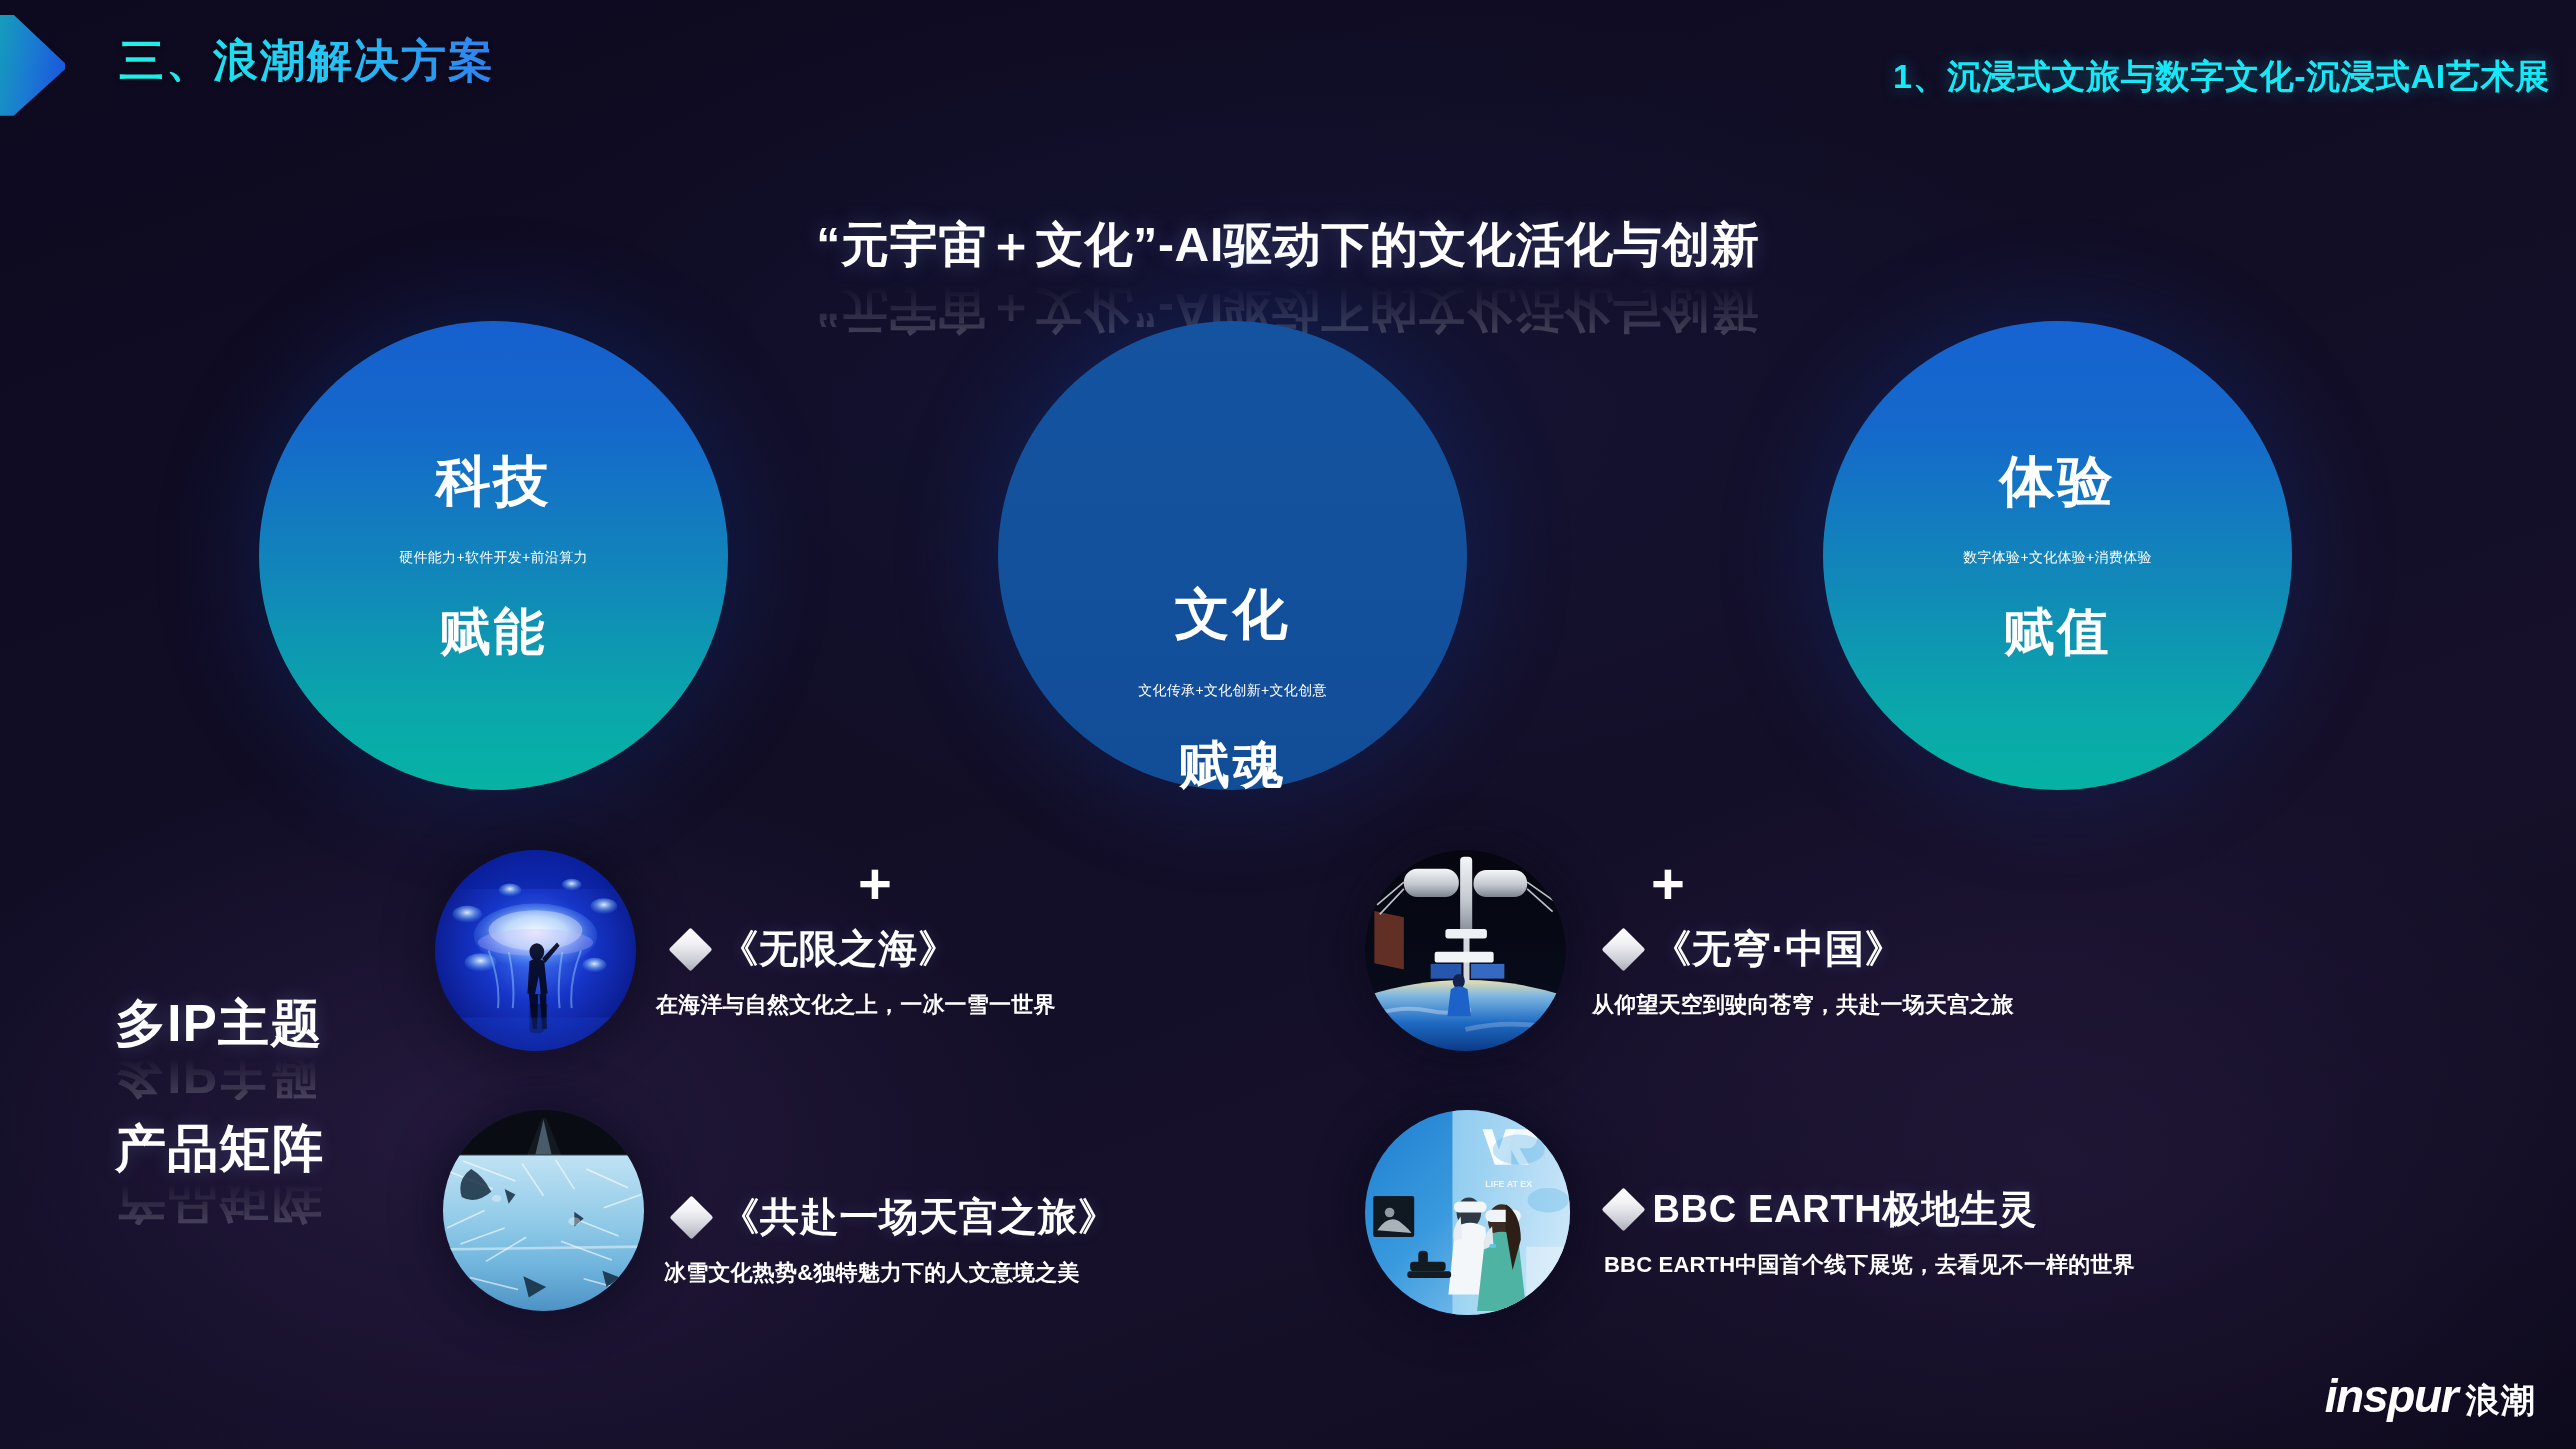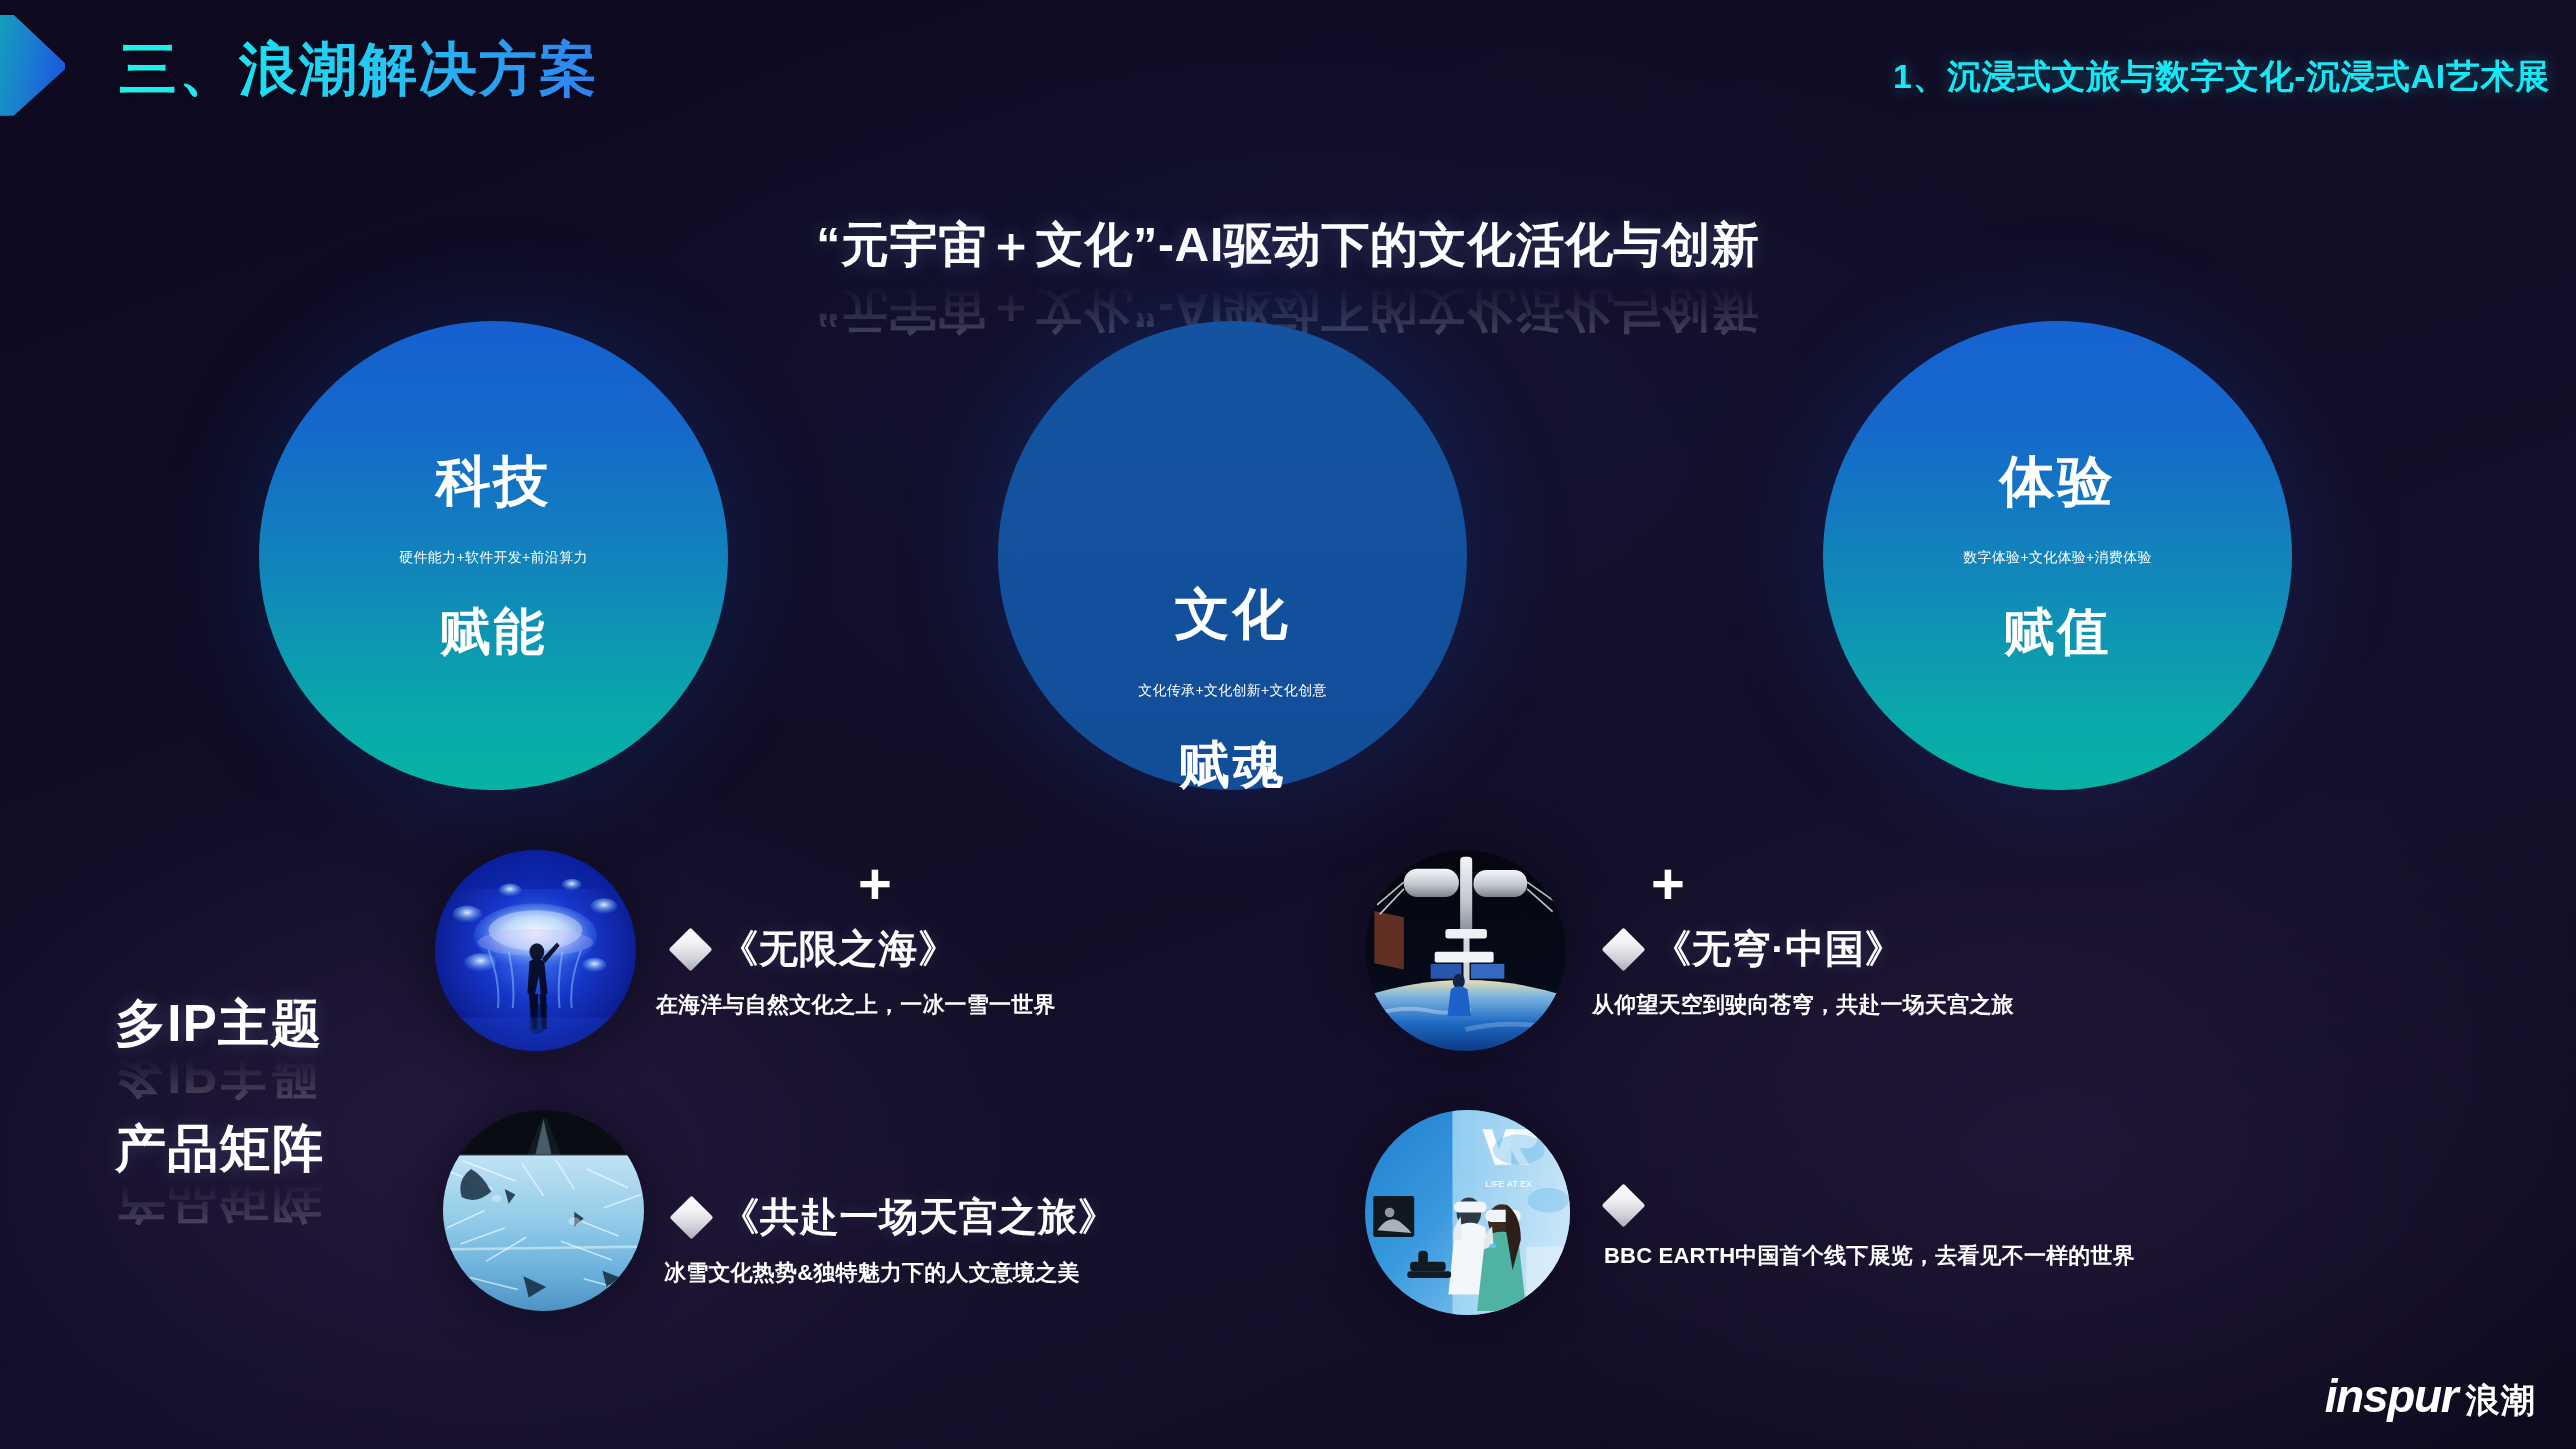--- a/index.html
+++ b/index.html
@@ -26,21 +26,21 @@
   
   .chevron{
     position:absolute; left:-42px; top:14.8px;
     width:107px; height:101px;
     background:linear-gradient(100deg,#0fb0a8 0%, #13a7b4 25%, #1a7ed0 62%, #1b4fe0 100%);
     clip-path:polygon(0% 0%, 52% 0%, 100% 48%, 100% 54%, 52% 100%, 0% 100%);
     border-radius:0 25.5px 25.5px 0;
   }
   .header-left{
     position:absolute; left:119px; top:31px;
-    font-size:58px; font-weight:bold; letter-spacing:2px;
+    font-size:45px; font-weight:bold; letter-spacing:2px;
     background:linear-gradient(92deg,#1ff3e6 0%, #1ae4f0 24%, #23c6f5 55%, #2a9bf2 82%, #2f7ff0 100%);
     -webkit-background-clip:text; background-clip:text;
     -webkit-text-fill-color:transparent; color:transparent;
     white-space:nowrap;
     filter:drop-shadow(0 2px 2.7px rgba(0,0,0,.55));
   }
   .header-right{
     position:absolute; right:26px; top:54px;
     font-size:34px; font-weight:bold; letter-spacing:0.7px;
     color:#16e8f8;
@@ -440,20 +440,21 @@
           <rect x="66" y="222" width="52" height="14" rx="5"></rect>
           <rect x="78" y="206" width="14" height="20" rx="6"></rect>
           <rect x="62" y="236" width="64" height="10" rx="4"></rect>
         </g>
         <rect x="236" y="200" width="64" height="100" fill="#e9f3fa" opacity=".55"></rect>
       </svg>
     </div>
     <div class="item-text">
       <div class="item-title">
         <span class="diamond"></span>
+        <span class="title-txt">BBC EARTH极地生灵</span>
       </div>
       <div class="item-sub">BBC EARTH中国首个线下展览，去看见不一样的世界</div>
     </div>
   </div>
 
   <div class="logo">
     <span class="logo-en">inspur</span>
     <span class="logo-cn">浪潮</span>
   </div>
 

